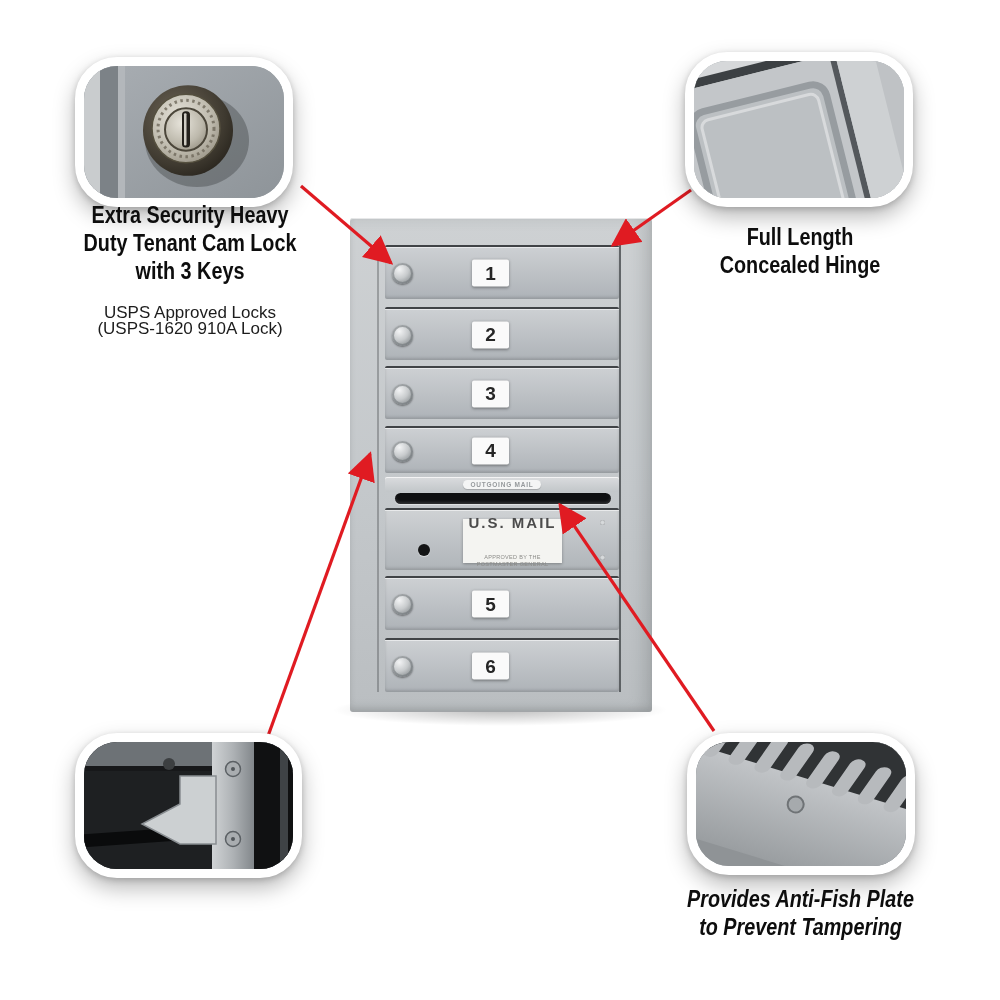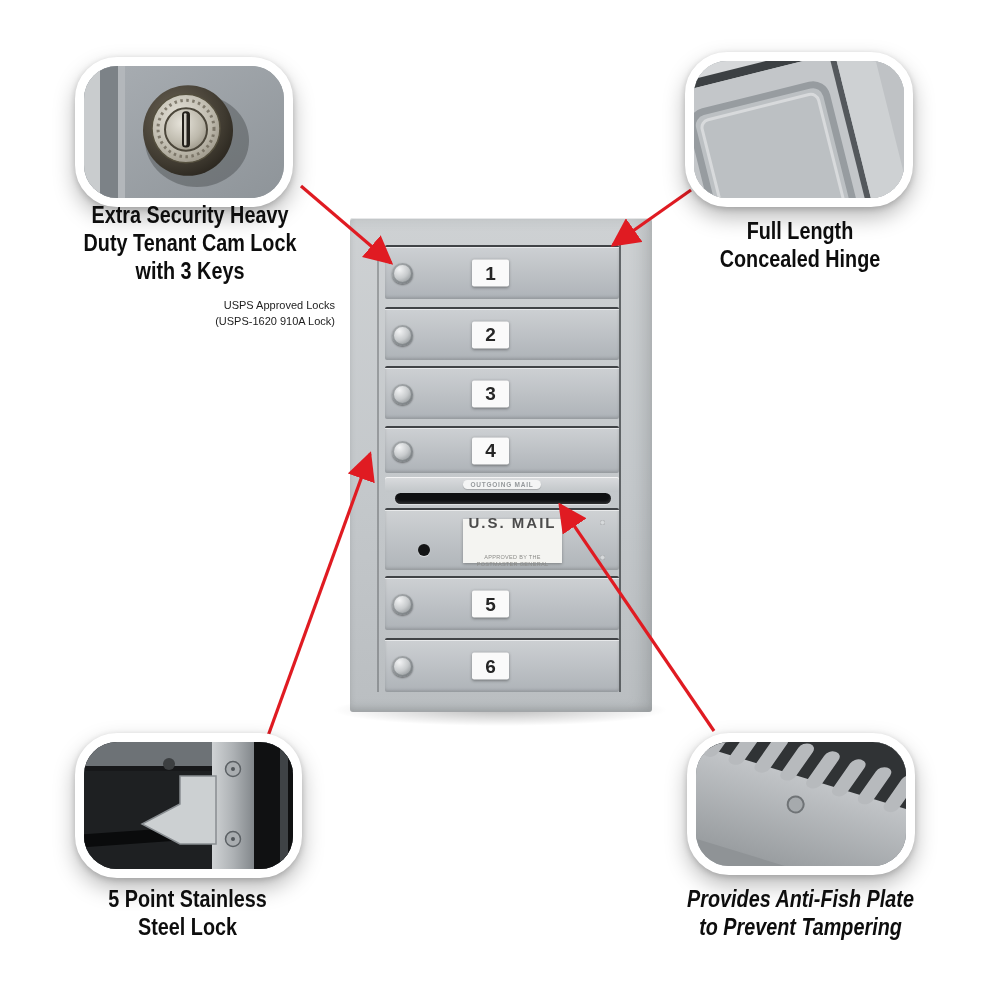--- a/index.html
+++ b/index.html
@@ -18,24 +18,24 @@
   #inset-cam-lock  {left:75px;  top:57px;  width:200px;height:132px;}
   #inset-hinge     {left:685px; top:52px;  width:210px;height:137px;}
   #inset-5point    {left:75px;  top:733px; width:209px;height:127px;}
   #inset-antifish  {left:687px; top:733px; width:210px;height:124px;}
 
   
   .callout{position:absolute;text-align:center;z-index:4;color:#0d0d0d;}
   .c-title{font-weight:700;font-size:23px;line-height:28px;letter-spacing:0;
            transform:scaleX(.86);transform-origin:50% 0;}
   .c-title span{display:block;}
-  .c-sub{font-size:11px;line-height:16px;color:#1c1c1c;margin-top:12px;text-align:right;}
+  .c-sub{font-size:17px;line-height:16px;color:#1c1c1c;margin-top:20px;}
   .c-sub span{display:block;}
   #callout-cam-lock {left:45px;  top:201px; width:290px;}
-  #callout-hinge    {left:655px; top:217px; width:290px;}
+  #callout-hinge    {left:655px; top:223px; width:290px;}
   #callout-5point   {left:40px;  top:885px; width:295px;}
   #callout-antifish {left:628px; top:885px; width:345px;font-style:italic;}
 
   
   #mailbox-shadow{
     position:absolute;left:333px;top:694px;width:334px;height:32px;z-index:0;
     background:radial-gradient(closest-side, rgba(0,0,0,.26), rgba(0,0,0,0));
   }
   #mailbox{
     position:absolute;left:350px;top:218px;width:302px;height:494px;z-index:1;
@@ -292,26 +292,20 @@
     </div>
   </div>
 
   <div class="callout" id="callout-hinge">
     <div class="c-title">
       <span>Full Length</span>
       <span>Concealed Hinge</span>
     </div>
   </div>
 
-  <div class="callout" id="callout-5point">
-    <div class="c-title">
-      <span>5 Point Stainless</span>
-      <span>Steel Lock</span>
-    </div>
-  </div>
 
   <div class="callout" id="callout-antifish">
     <div class="c-title">
       <span>Provides Anti-Fish Plate</span>
       <span>to Prevent Tampering</span>
     </div>
   </div>
 
 </div>
 

